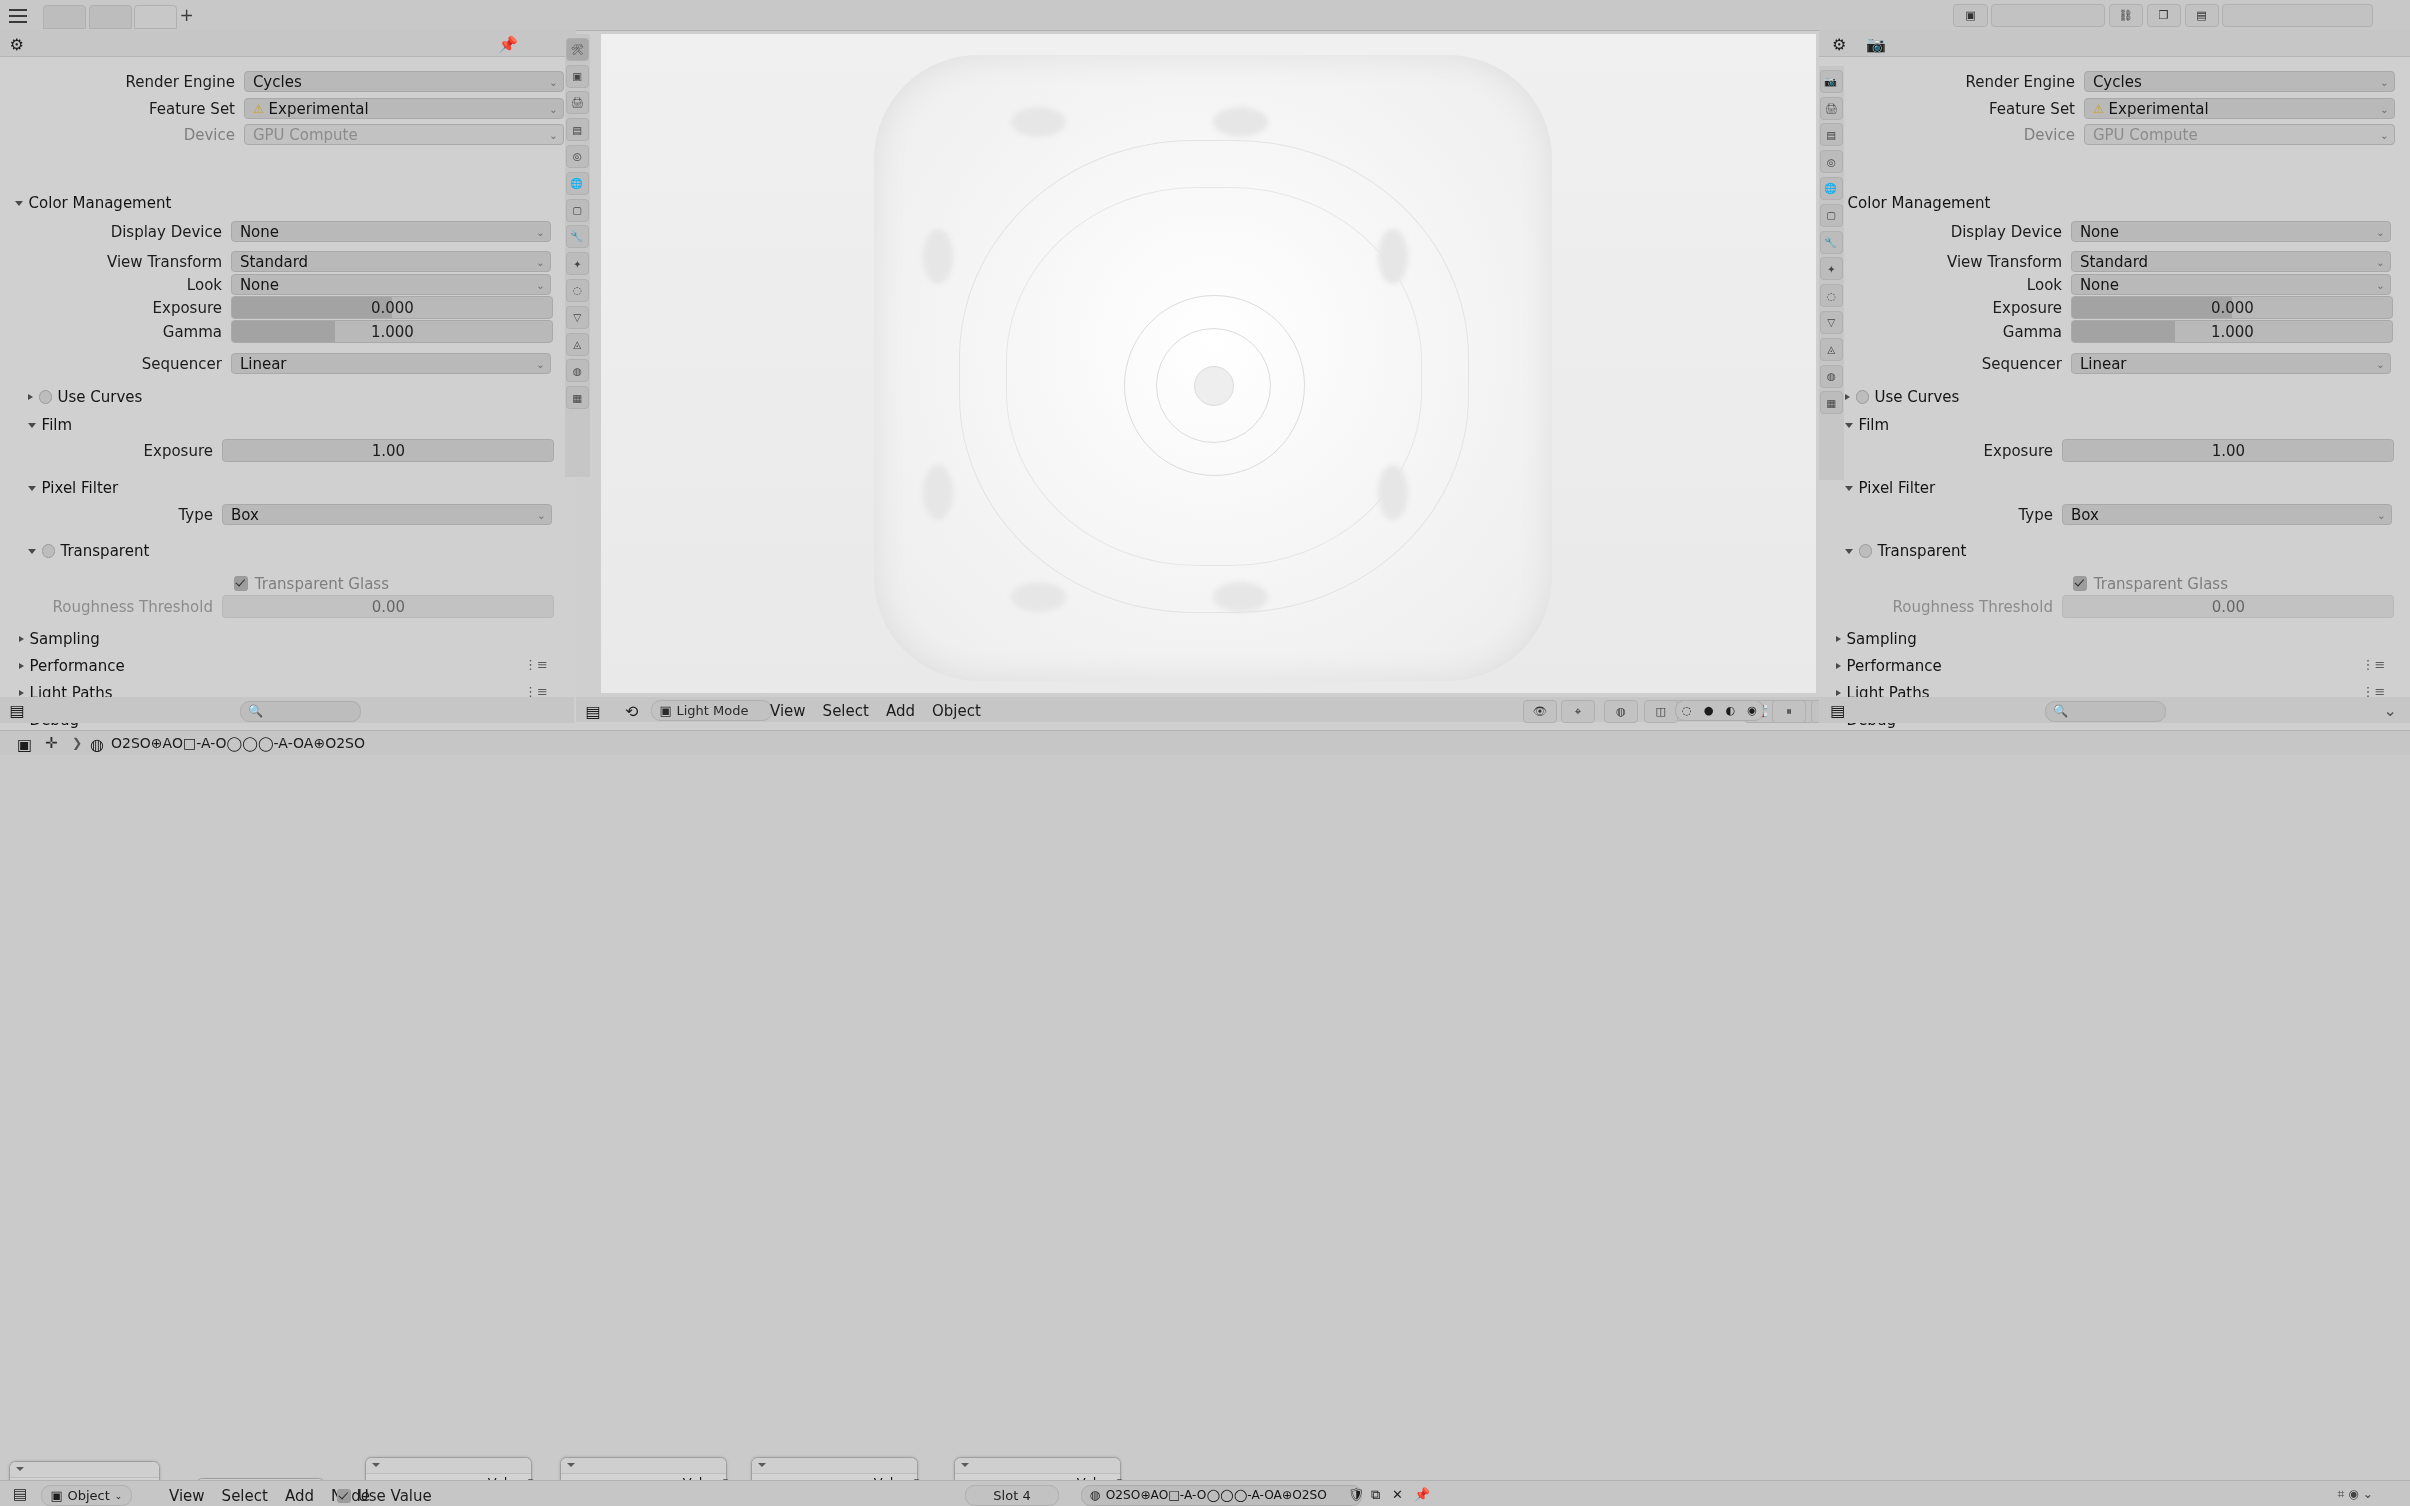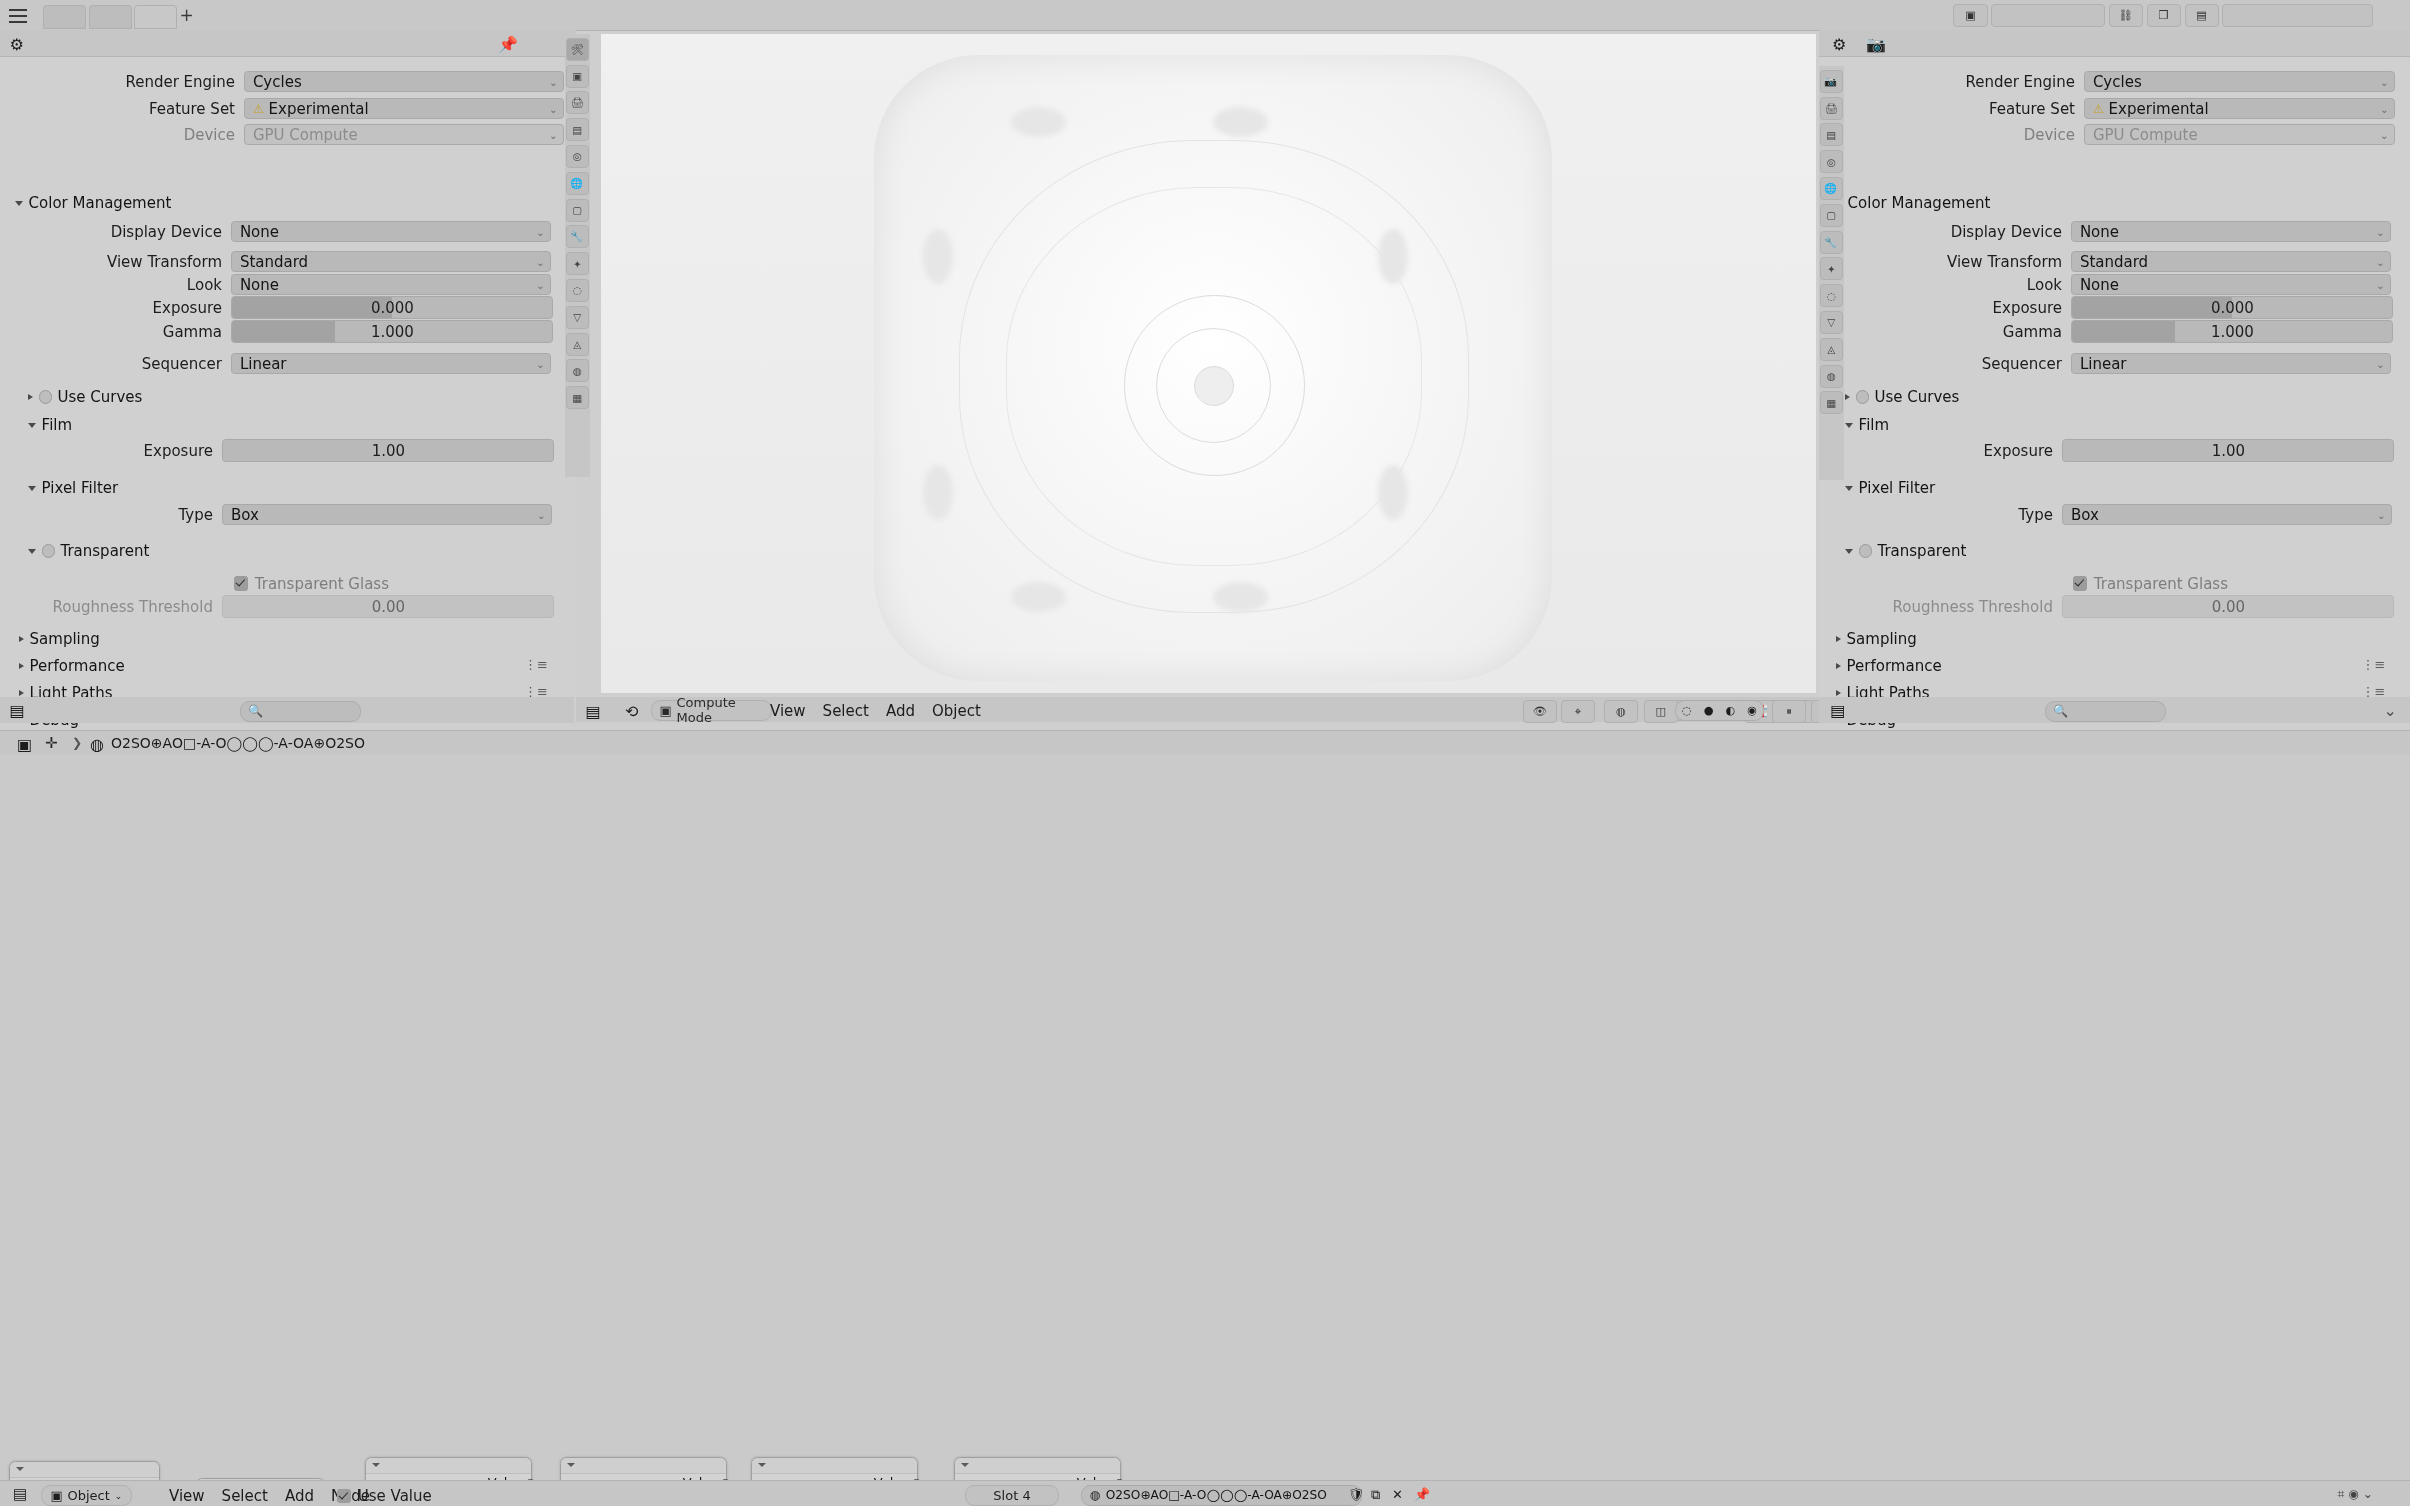--- a/index.html
+++ b/index.html
@@ -295,21 +295,21 @@
       <div class="bl-ring" style="left:85px;top:85px;width:508px;height:471px;border-color:#e3e3e3;border-radius:46%;"></div>
       <div class="bl-ring" style="left:132px;top:132px;width:414px;height:377px;border-color:#e6e6e6;border-radius:46%;"></div>
     </div>
   </div>
 
   <div class="vp-footer" style="left:576px;top:697px;width:1243px;">
     <div style="position:absolute;left:9.4px;top:4.7px;">▤</div>
     <div style="position:absolute;left:49px;top:4.7px;">⟲</div>
     <div class="pill" style="position:absolute;left:75px;top:2.8px;width:104px;">
       <span>▣</span>
-        <span>Compute Mode</span>
+        <span>Light Mode</span>
     </div>
     <div style="position:absolute;left:194px;top:4.7px;display:flex;">
       <span class="menu">View</span>
       <span class="menu">Select</span>
       <span class="menu">Add</span>
       <span class="menu">Object</span>
     </div>
     <div class="pill" style="position:absolute;left:1081px;top:2.8px;width:75px;">
       <span>⌖</span>
         <span>Global</span>

